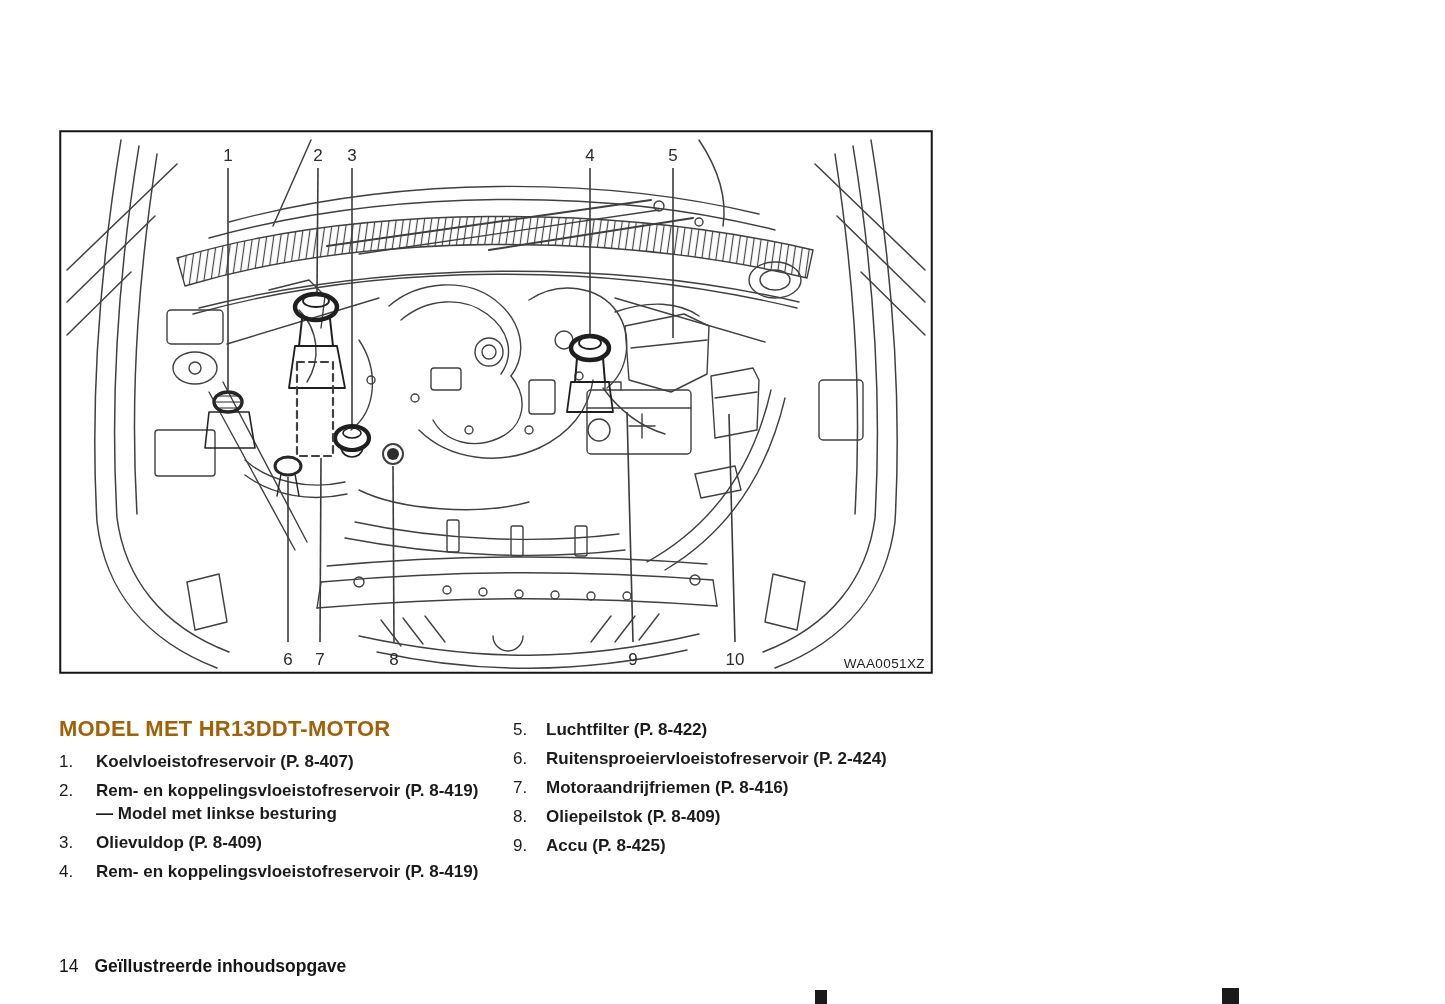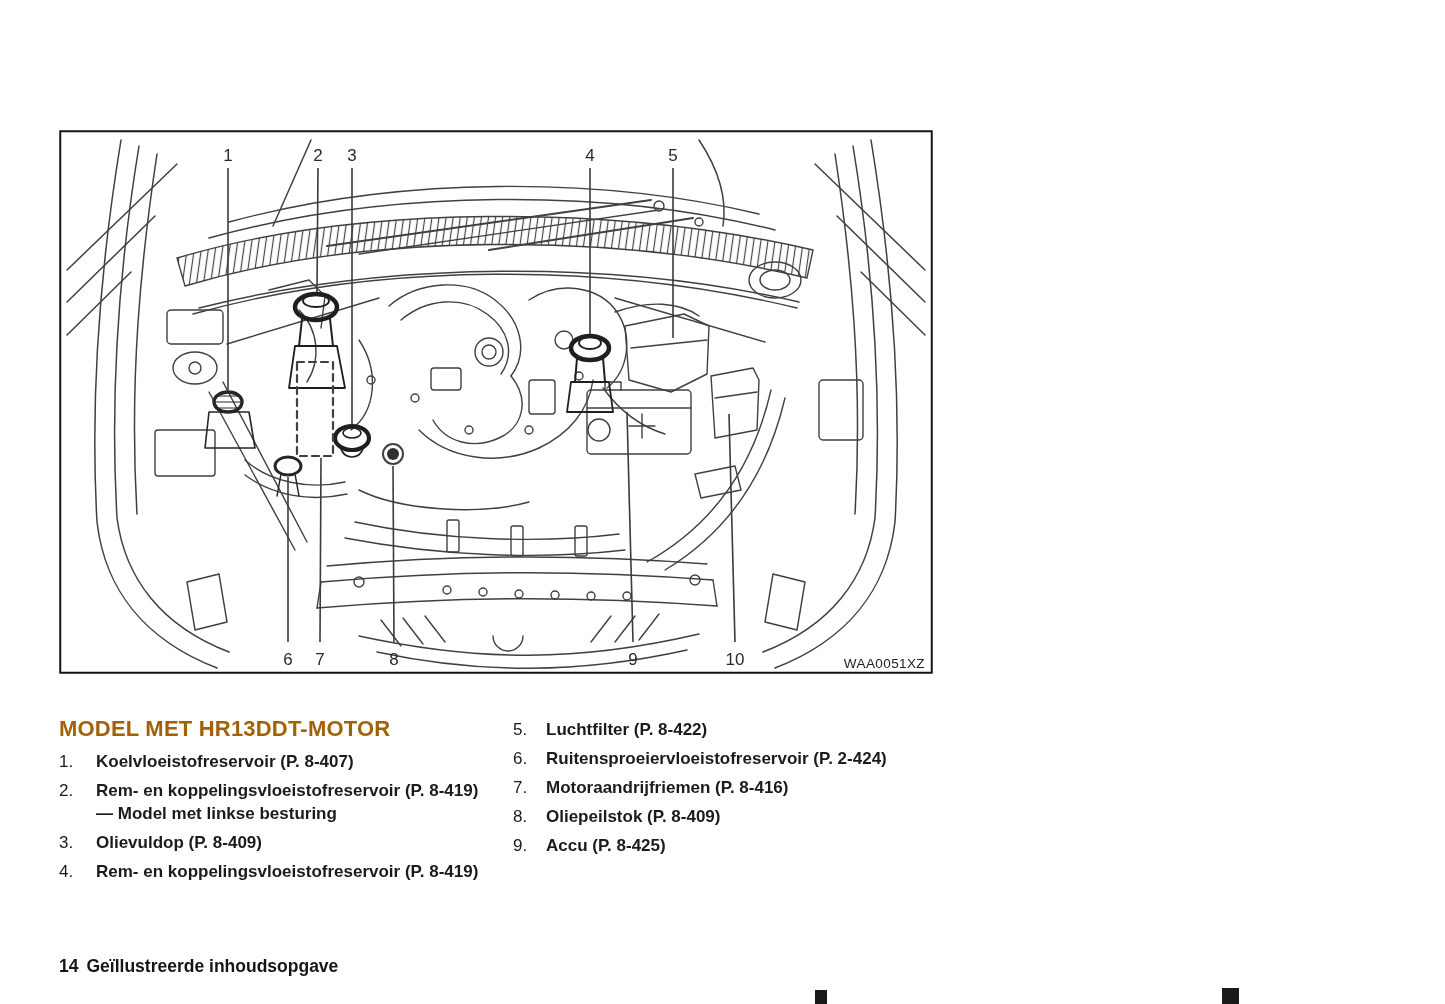--- a/index.html
+++ b/index.html
@@ -18,21 +18,21 @@
   .col-right{left:513px;width:424px;padding-top:6px;}
   .heading{
     margin:0 0 4px 0;font-size:22px;line-height:34px;font-weight:700;
     letter-spacing:.2px;color:#a16207;
   }
   .item{display:flex;margin-bottom:6px;font-size:17px;line-height:23px;color:#1b1b1d;}
   .col-left .item .num{width:37px;flex:0 0 37px;}
   .col-right .item .num{width:33px;flex:0 0 33px;}
   .txt-wrap{flex:1;font-weight:bold;}
   .footer{position:absolute;left:59px;top:955px;font-size:17.5px;line-height:22px;color:#161618;}
-  .footer .page-num{display:inline-block;margin-right:8px;font-weight:700;}
+  .footer .page-num{display:inline-block;margin-right:16px;font-weight:400;}
   .footer .footer-title{font-weight:700;}
   .print-mark{position:absolute;background:#1a1a1a;}
   .mark-1{left:815px;top:990px;width:12px;height:14px;}
   .mark-2{left:1222px;top:988px;width:17px;height:16px;}
 </style>
 </head>
 <body>
 
 <div class="figure-box">
   <svg viewBox="0 0 874 544" aria-hidden="true">

